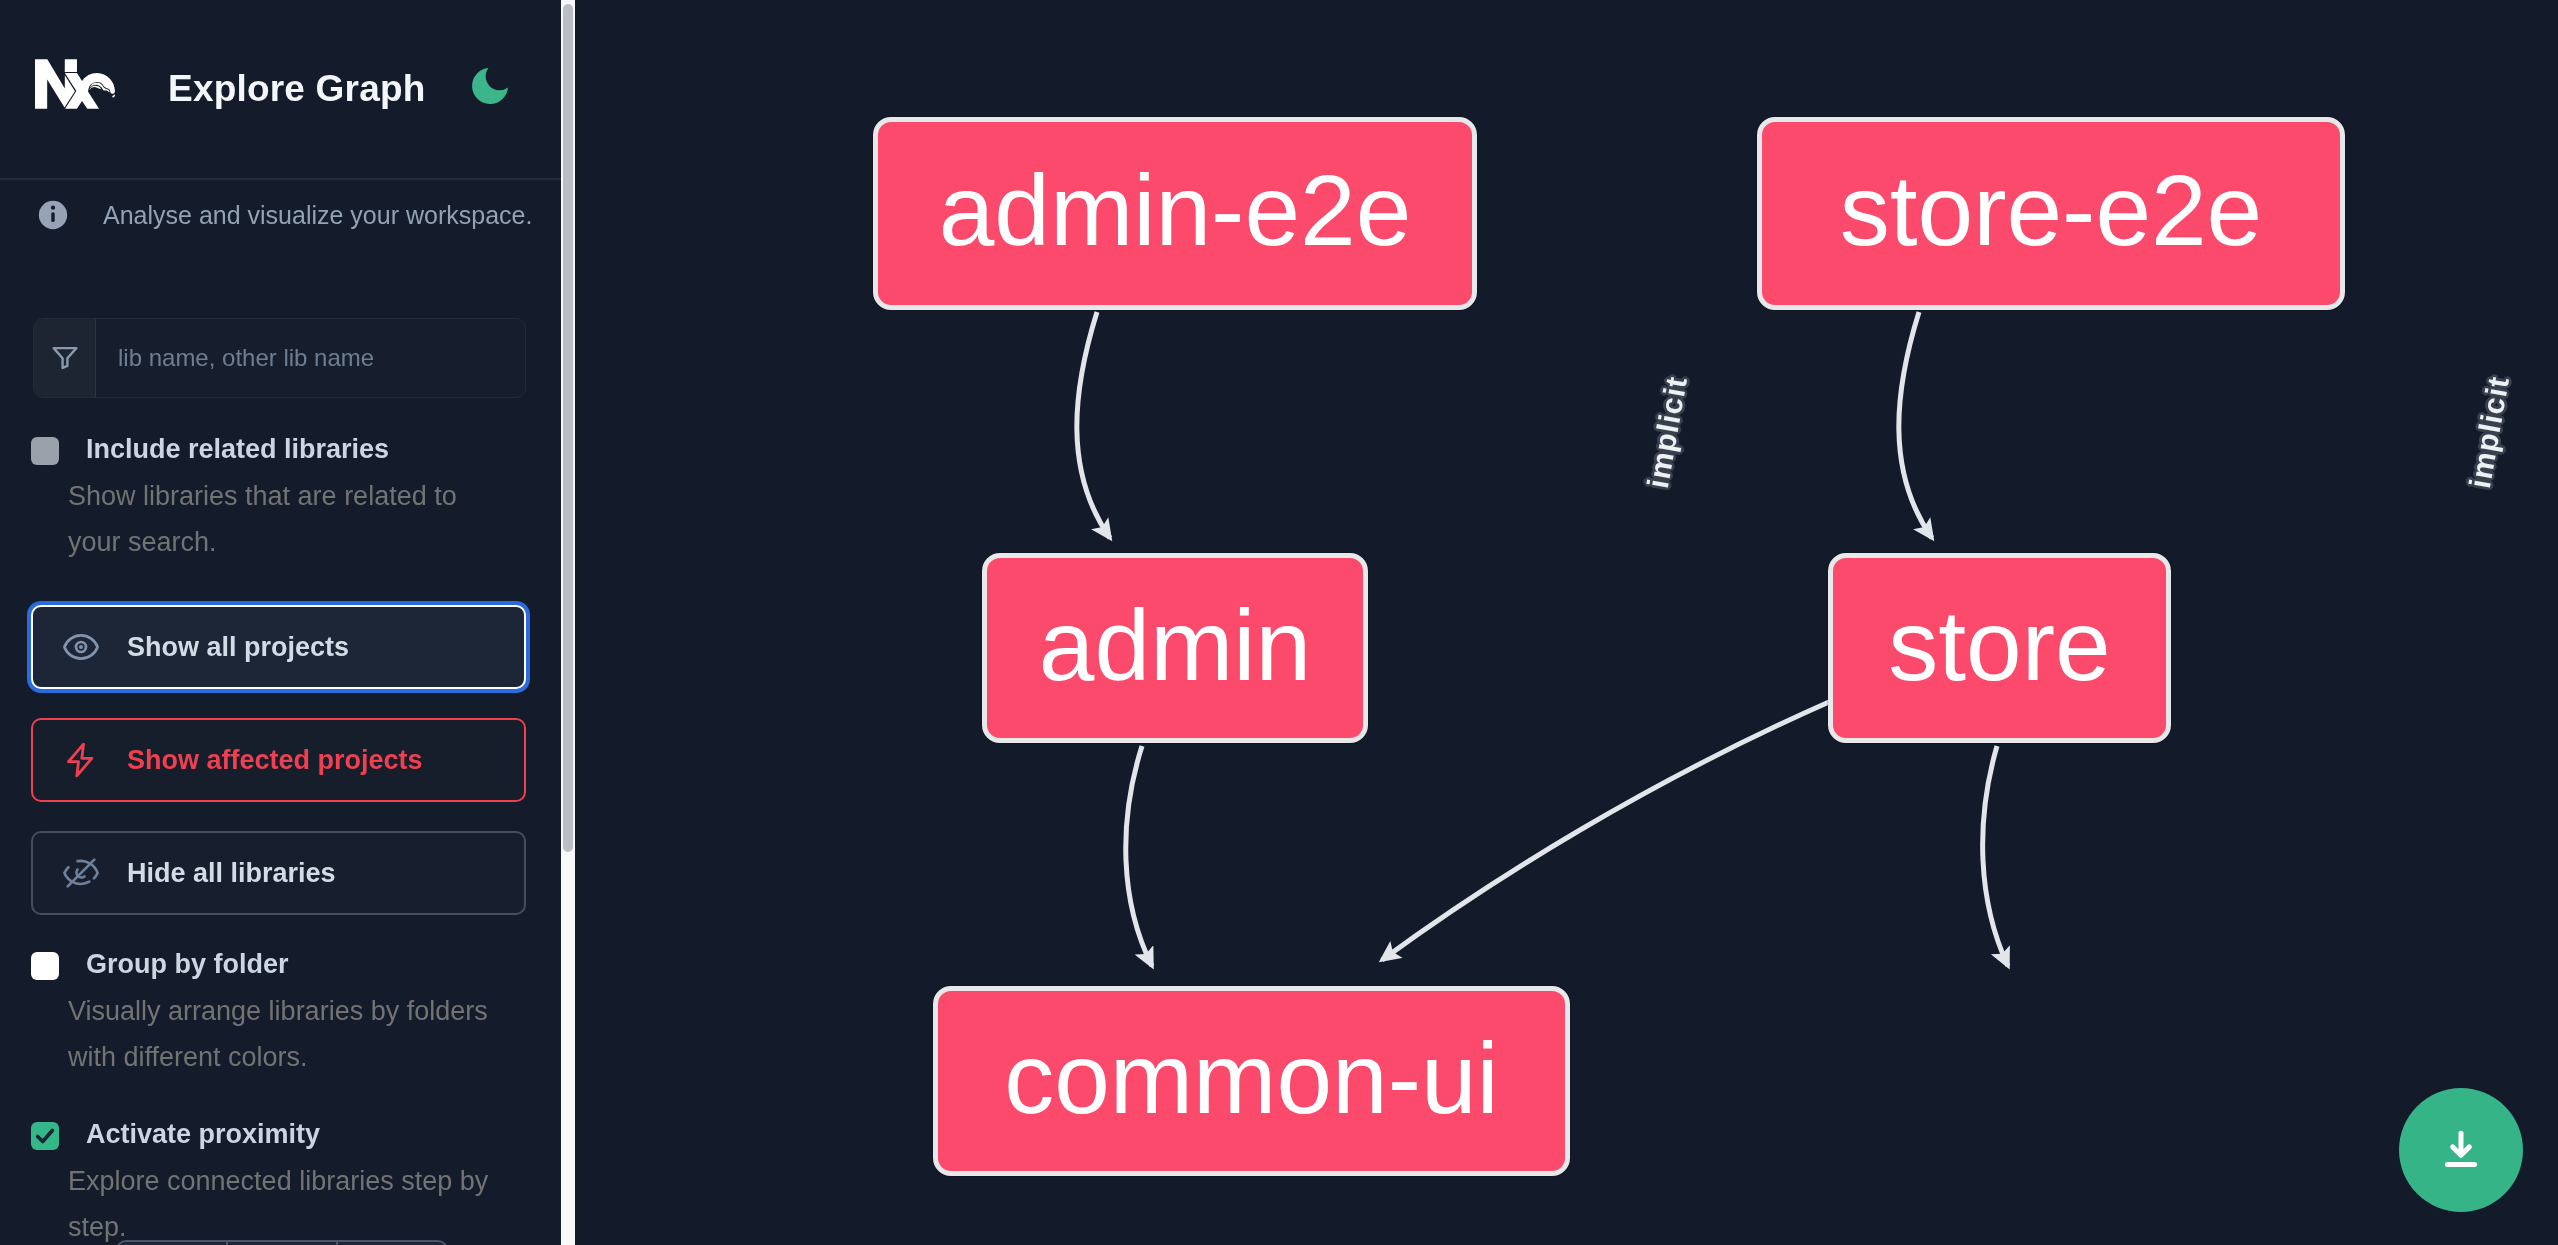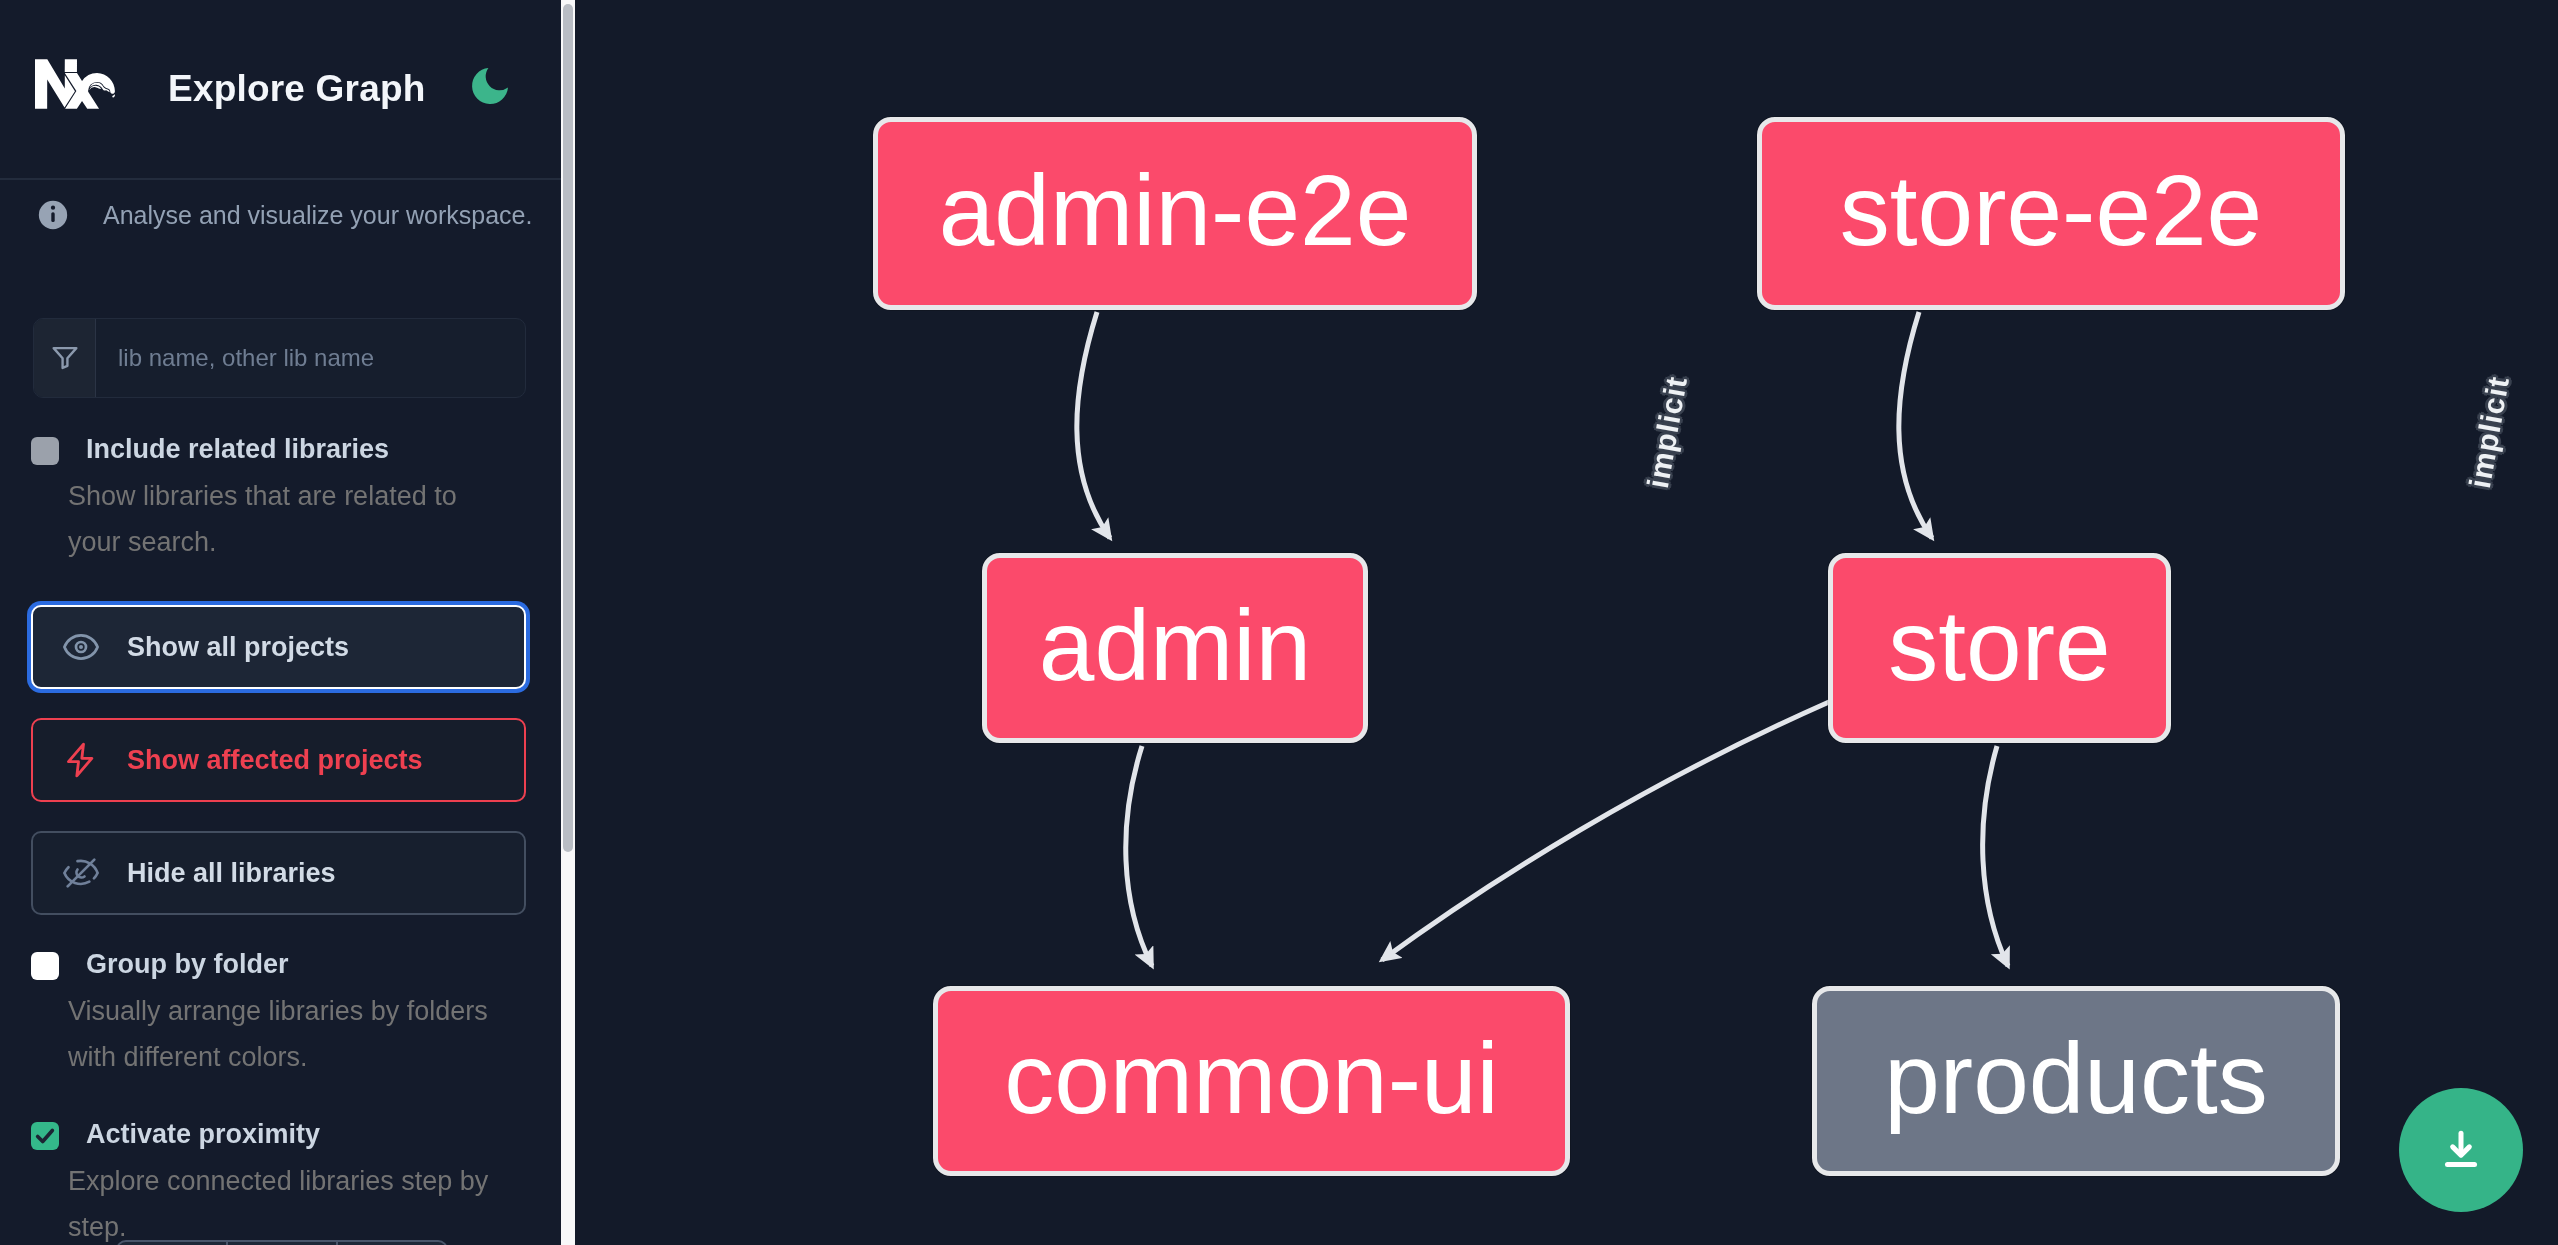--- a/index.html
+++ b/index.html
@@ -88,23 +88,20 @@
     </div>
     <div class="gnode" style="left:407px; top:553px; width:386px; height:190px;">
       <span class="nlabel">admin</span>
     </div>
     <div class="gnode" style="left:1253px; top:553px; width:343px; height:190px;">
       <span class="nlabel">store</span>
     </div>
     <div class="gnode" style="left:358px; top:986px; width:637px; height:190px;">
       <span class="nlabel">common-ui</span>
     </div>
-    <div class="gnode gray" style="left:1237px; top:986px; width:528px; height:190px;">
-      <span class="nlabel">products</span>
-    </div>
   </div>
 
   <div class="sidebar">
 
     <div class="sb-header">
       <svg class="nx-logo" viewBox="0 0 24 24">
         <path fill="#ffffff" d="M11.987 14.138l-3.132 4.923-5.193-8.427-.012 8.822H0V4.544h3.691l5.247 8.833.005-3.998 3.044 4.759zm.601-5.761c.024-.048 0-3.784.008-3.833h-3.65c.002.059-.005 3.776-.003 3.833h3.645zm5.634 4.134a2.061 2.061 0 0 0-1.969 1.336 1.963 1.963 0 0 1 2.343-.739c.396.161.917.422 1.33.283a2.1 2.1 0 0 0-1.704-.88zm3.39 1.061c-.375-.13-.8-.277-1.109-.681-.06-.08-.116-.17-.176-.265a2.143 2.143 0 0 0-.533-.642c-.294-.216-.68-.322-1.18-.322a2.482 2.482 0 0 0-2.294 1.536 2.325 2.325 0 0 1 4.002.388.75.75 0 0 0 .836.334c.493-.105.46.36 1.203.518v-.133c-.003-.446-.246-.55-.75-.733zm2.024 1.266a.723.723 0 0 0 .347-.638c-.01-2.957-2.41-5.487-5.37-5.487a5.364 5.364 0 0 0-4.487 2.418c-.01-.026-1.522-2.39-1.538-2.418H8.943l3.463 5.423-3.379 5.32h3.54l1.54-2.366 1.568 2.366h3.541l-3.21-5.052a.7.7 0 0 1-.084-.32 2.69 2.69 0 0 1 2.69-2.691h.001c1.488 0 1.736.89 2.057 1.308.634.826 1.9.464 1.9 1.541a.707.707 0 0 0 1.066.596zm.35.133c-.173.372-.56.338-.755.639-.176.271.114.412.114.412s.337.156.538-.311c.104-.231.14-.488.103-.74z"></path>
       </svg>
       <div class="app-title">Explore Graph</div>
       <svg class="moon-btn" viewBox="0 0 24 24">

